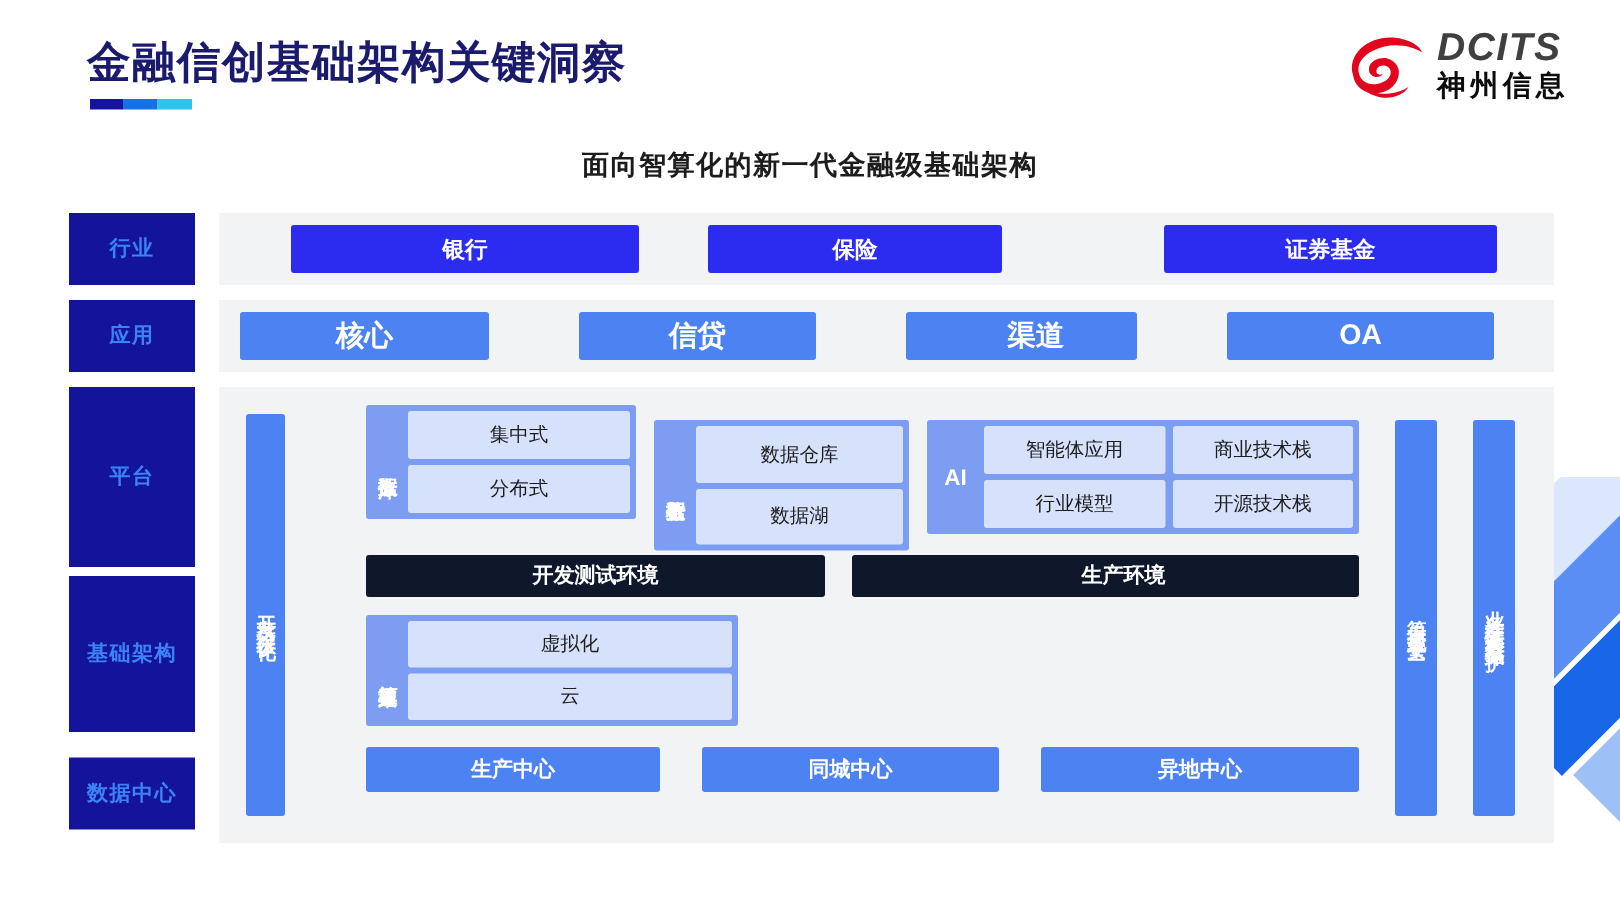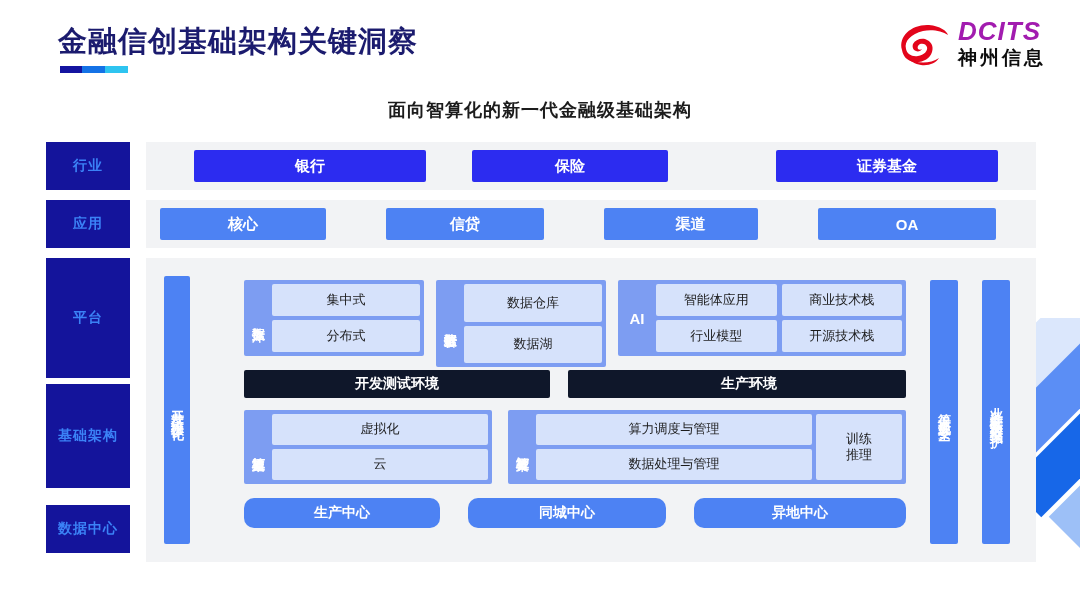--- a/index.html
+++ b/index.html
@@ -55,21 +55,21 @@
   .logo {
     position: absolute;
     right: 34px; top: 18px;
     display: flex;
     align-items: center;
     gap: 8px;
   }
   .logo-mark { width: 54px; height: 46px; }
   .logo-text { display: flex; flex-direction: column; line-height: 1; }
   .logo-en {
-    font-size: 26px; font-weight: bold; color: #a21caf;
+    font-size: 26px; font-weight: bold; color: #404040;
     letter-spacing: 1px; font-style: italic;
   }
   .logo-cn {
     font-size: 19px; font-weight: bold; color: #0d0d0d;
     letter-spacing: 3px; margin-top: 4px;
   }
 
   .subtitle {
     position: absolute;
     left: 0; right: 0; top: 98px;
@@ -100,23 +100,23 @@
   }
 
   .pill {
     position: absolute;
     display: flex; align-items: center; justify-content: center;
     color: #ffffff; font-weight: bold;
     border-radius: 2px;
     text-align: center;
   }
   .pill.industry { background: #2c2cf0; font-size: 15px; height: 32px; }
-  .pill.app      { background: #4d82f3; font-size: 15px; height: 32px; }
+  .pill.app      { background: #4d82f3; font-size: 19px; height: 32px; }
   .pill.env      { background: #0f172a; font-size: 14px; height: 28px; }
-  .pill.center   { background: #4d82f3; font-size: 14px; height: 30px; border-radius: 10px; }
+  .pill.center   { background: #4d82f3; font-size: 14px; height: 30px; }
 
   .vbar {
     position: absolute;
     background: #4d82f3;
     color: #ffffff;
     font-weight: bold; font-size: 13px;
     display: flex; align-items: center; justify-content: center;
     writing-mode: vertical-rl;
     letter-spacing: 3px;
     border-radius: 2px;
@@ -210,21 +210,21 @@
       <div class="pill app" style="left:14px;  top:8px; width:166px;">核心</div>
       <div class="pill app" style="left:240px; top:8px; width:158px;">信贷</div>
       <div class="pill app" style="left:458px; top:8px; width:154px;padding-left:19px;">渠道</div>
       <div class="pill app" style="left:672px; top:8px; width:178px;">OA</div>
     </div>
 
     <div class="panel" style="left:100px; top:116px; width:890px; height:304px;">
 
       <div class="vbar" style="left:18px; top:18px; width:26px; height:268px;">开发运维一体化</div>
 
-      <div class="group" style="left:98px; top:22px; width:180px; height:76px;">
+      <div class="group" style="left:98px; top:12px; width:180px; height:76px;">
         <div class="group-label">数据库</div>
         <div class="group-body">
           <div class="cell">集中式</div>
           <div class="cell">分布式</div>
         </div>
       </div>
 
       <div class="group" style="left:290px; top:22px; width:170px; height:87px;">
         <div class="group-label">数据分析</div>
         <div class="group-body">
@@ -251,29 +251,20 @@
       <div class="pill env" style="left:422px; top:112px; width:338px;padding-left:24px;">生产环境</div>
 
       <div class="group" style="left:98px; top:152px; width:248px; height:74px;">
         <div class="group-label">通算框架</div>
         <div class="group-body">
           <div class="cell">虚拟化</div>
           <div class="cell">云</div>
         </div>
       </div>
 
-      <div class="group" style="left:362px; top:152px; width:398px; height:74px;">
-        <div class="group-label">智算框架</div>
-        <div class="group-body">
-          <div class="cell">算力调度与管理</div>
-          <div class="cell">数据处理与管理</div>
-        </div>
-        <div class="cell" style="flex:none; width:86px; white-space:pre-line;">训练
-推理</div>
-      </div>
 
       <div class="pill center" style="left:98px;  top:240px; width:196px;">生产中心</div>
       <div class="pill center" style="left:322px; top:240px; width:198px;">同城中心</div>
       <div class="pill center" style="left:548px; top:240px; width:212px;">异地中心</div>
 
       <div class="vbar" style="left:784px; top:22px; width:28px; height:264px;">等保合规安全</div>
       <div class="vbar" style="left:836px; top:22px; width:28px; height:264px;">业务连续性及数据保护</div>
 
     </div>
   </div>

